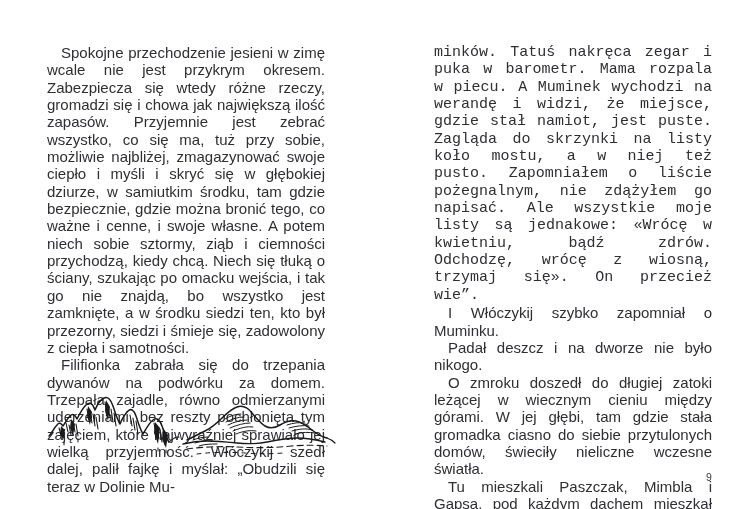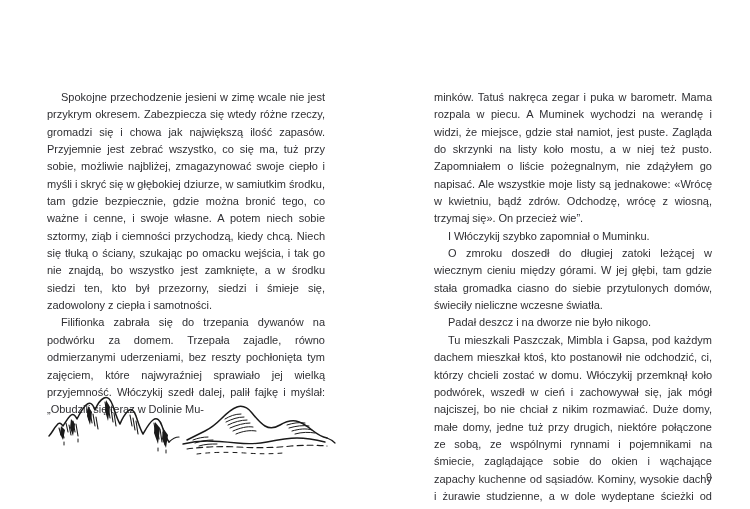--- a/index.html
+++ b/index.html
@@ -19,40 +19,39 @@
   .page {
     position: absolute;
     inset: 0;
     background: #ffffff;
   }
 
   .column {
     position: absolute;
     top: 44px;
     width: 278px;
-    font-size: 11px;
+    font-size: 15px;
     line-height: 17.35px;
     color: #2f2f33;
     text-align: justify;
     text-justify: inter-word;
     hyphens: manual;
     -webkit-hyphens: manual;
     word-spacing: -0.15px;
-    margin-top: 45px;
   }
 
   .column-left  { left: 47px; }
   .column-right { left: 434px; }
 
   .para {
     margin: 0;
     text-indent: 14px;
     text-align: justify;
   }
-  .para.no-indent { text-indent: 0; }
+  .para.no-indent { text-indent: 0; font-family: Liberation Mono, monospace; }
 
   
   .para { text-align-last: left; }
 
   .figure {
     position: absolute;
     left: 47px;
     top: 392px;
     width: 290px;
     height: 70px;
@@ -172,20 +171,20 @@
         </g>
 
         <path d="M280 46 C283 47 286 49 288 51" stroke-width="1.2"></path>
       </g>
     </svg>
   </div>
 
   <div class="column column-right">
     <p class="para no-indent">minków. Tatuś nakręca zegar i puka w barometr. Mama rozpala w piecu. A Muminek wychodzi na werandę i widzi, że miejsce, gdzie stał namiot, jest puste. Zagląda do skrzynki na listy koło mostu, a w niej też pusto. Zapomniałem o liście pożegnalnym, nie zdążyłem go napisać. Ale wszystkie moje listy są jednakowe: «Wrócę w kwietniu, bądź zdrów. Odchodzę, wrócę z wiosną, trzymaj się». On przecież wie”.</p>
     <p class="para">I Włóczykij szybko zapomniał o Muminku.</p>
+    <p class="para">Padał deszcz i na dworze nie było nikogo.</p>
     <p class="para">O zmroku doszedł do długiej zatoki leżącej w wiecznym cieniu między górami. W jej głębi, tam gdzie stała gromadka ciasno do siebie przytulonych domów, świeciły nieliczne wczesne światła.</p>
-    <p class="para">Padał deszcz i na dworze nie było nikogo.</p>
     <p class="para">Tu mieszkali Paszczak, Mimbla i Gapsa, pod każdym dachem mieszkał ktoś, kto postanowił nie odchodzić, ci, którzy chcieli zostać w domu. Włóczykij przemknął koło podwórek, wszedł w cień i zachowywał się, jak mógł najciszej, bo nie chciał z nikim rozmawiać. Duże domy, małe domy, jedne tuż przy drugich, niektóre połączone ze sobą, ze wspólnymi rynnami i pojemnikami na śmiecie, zaglądające sobie do okien i wąchające zapachy kuchenne od sąsiadów. Kominy, wysokie dachy i żurawie studzienne, a w dole wydeptane ścieżki od drzwi do drzwi. Włóczykij szedł szybko i cicho i myślał: „Och, wy, domy, jak ja was wszystkich nie cierpię!”.</p>
   </div>
 
   <div class="folio">9</div>
 
 </div>
 
 </body></html>

